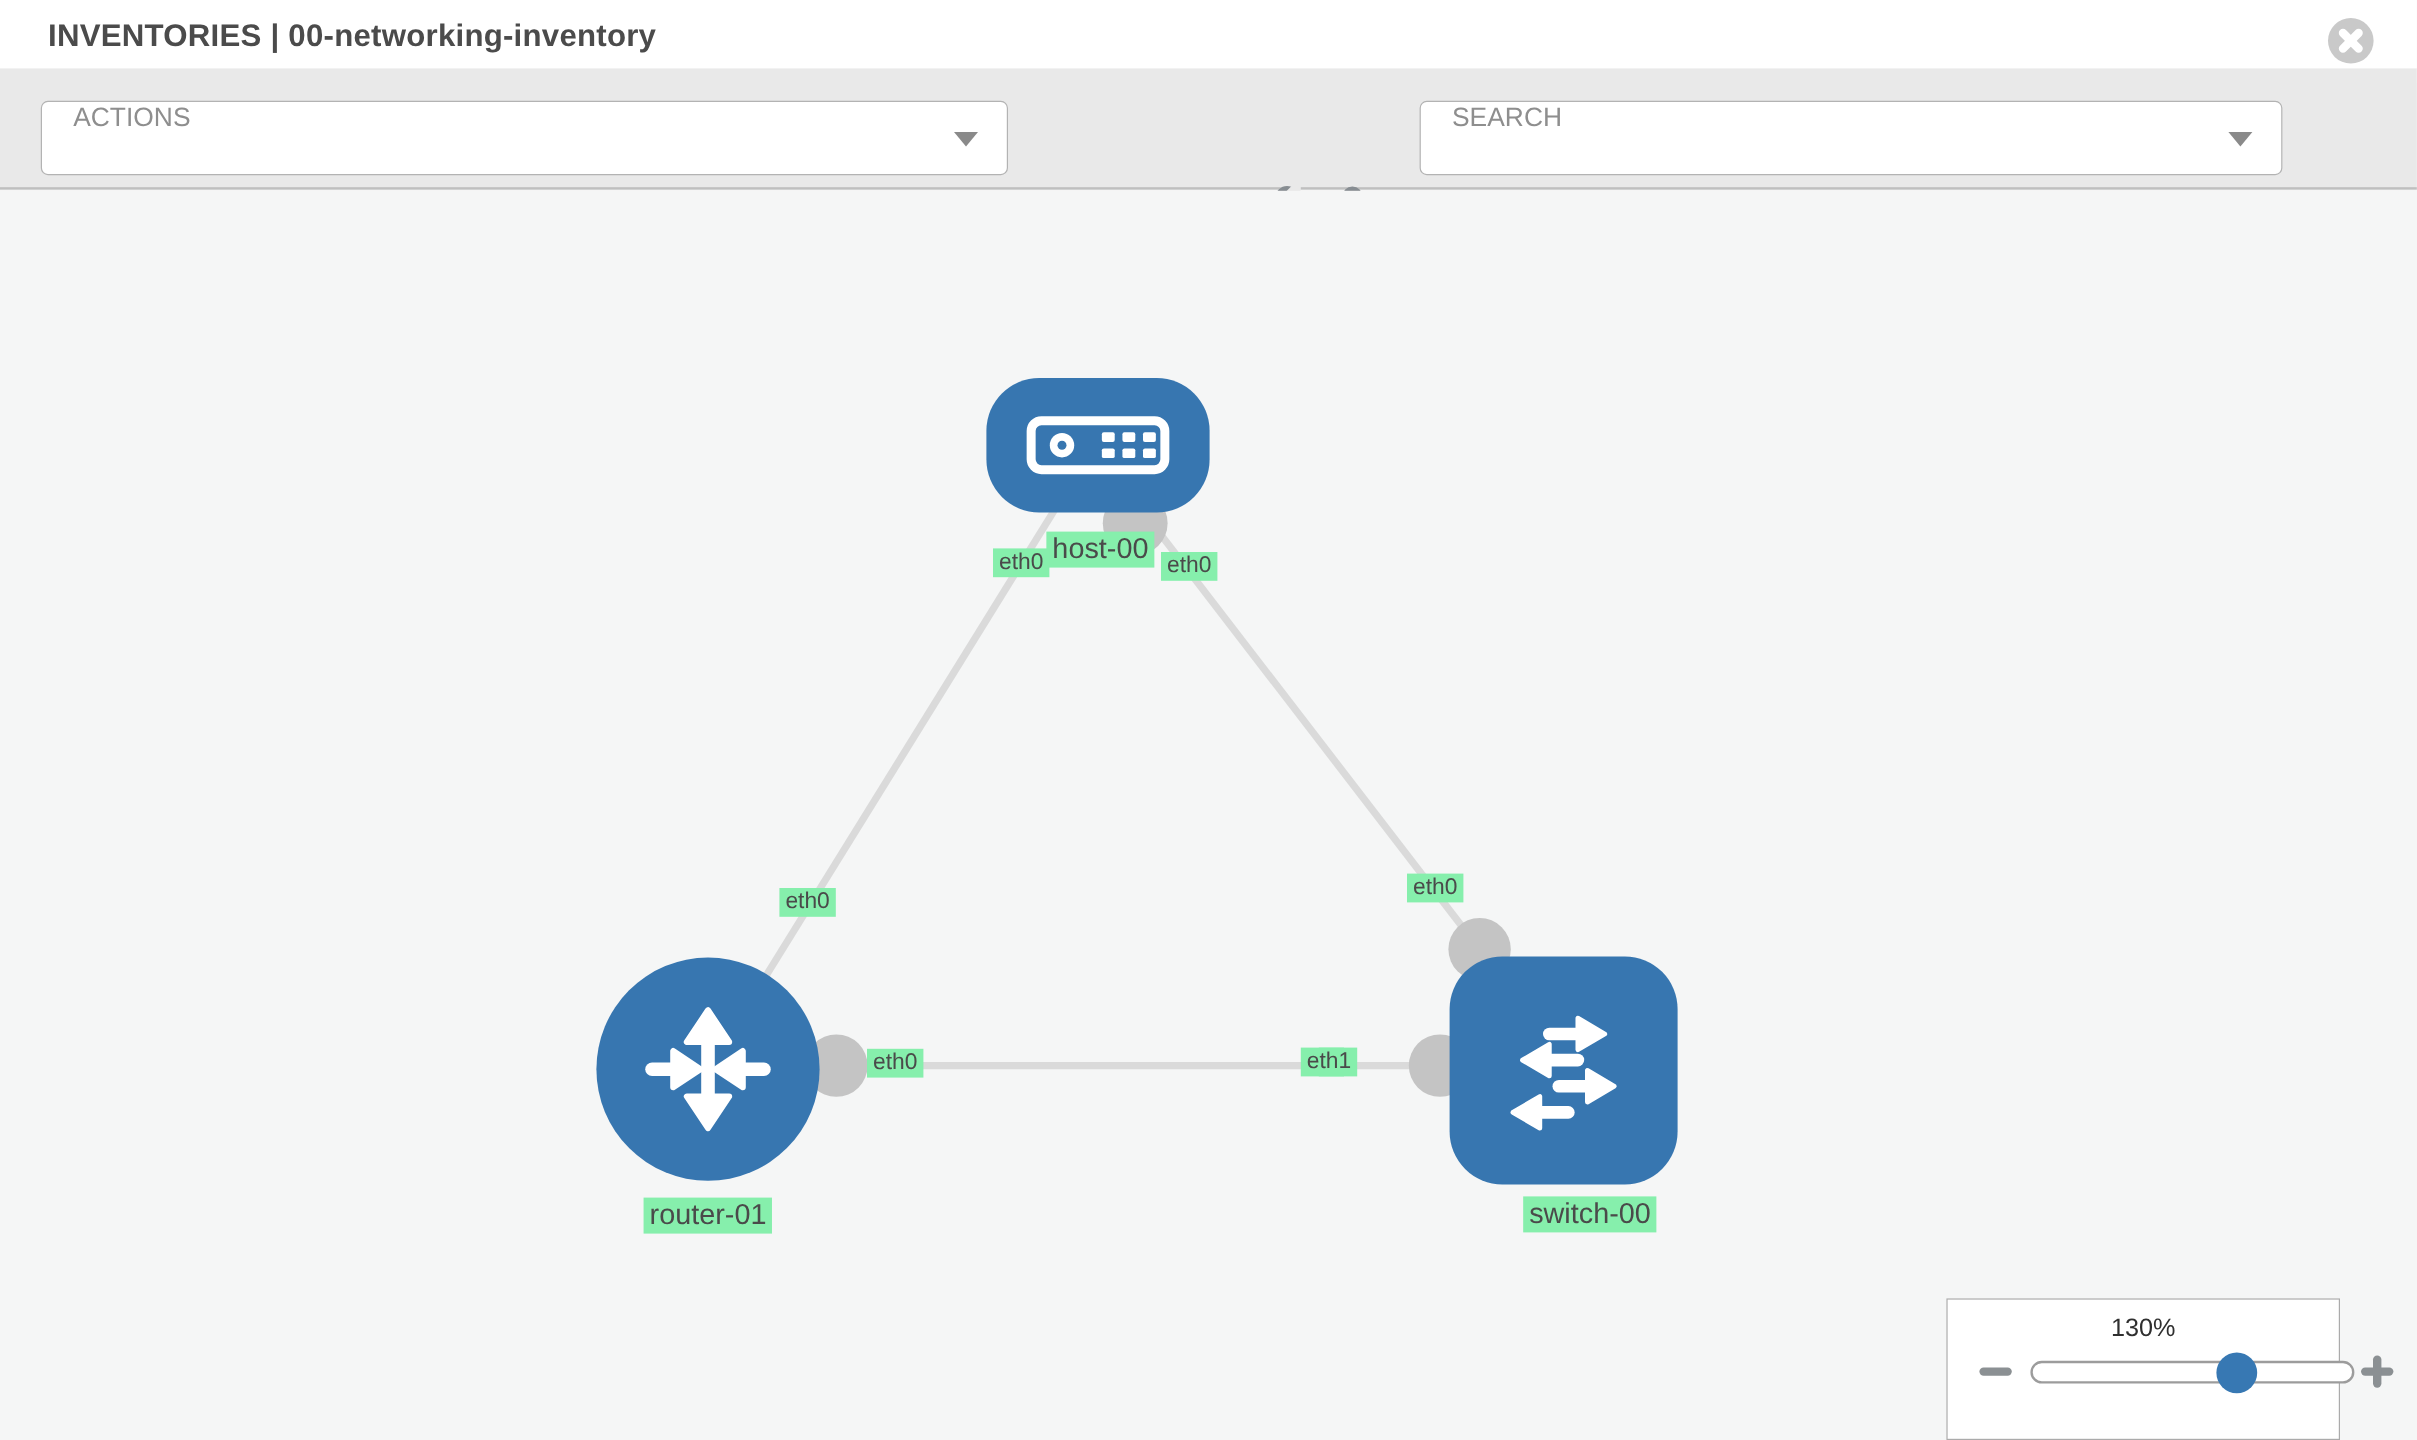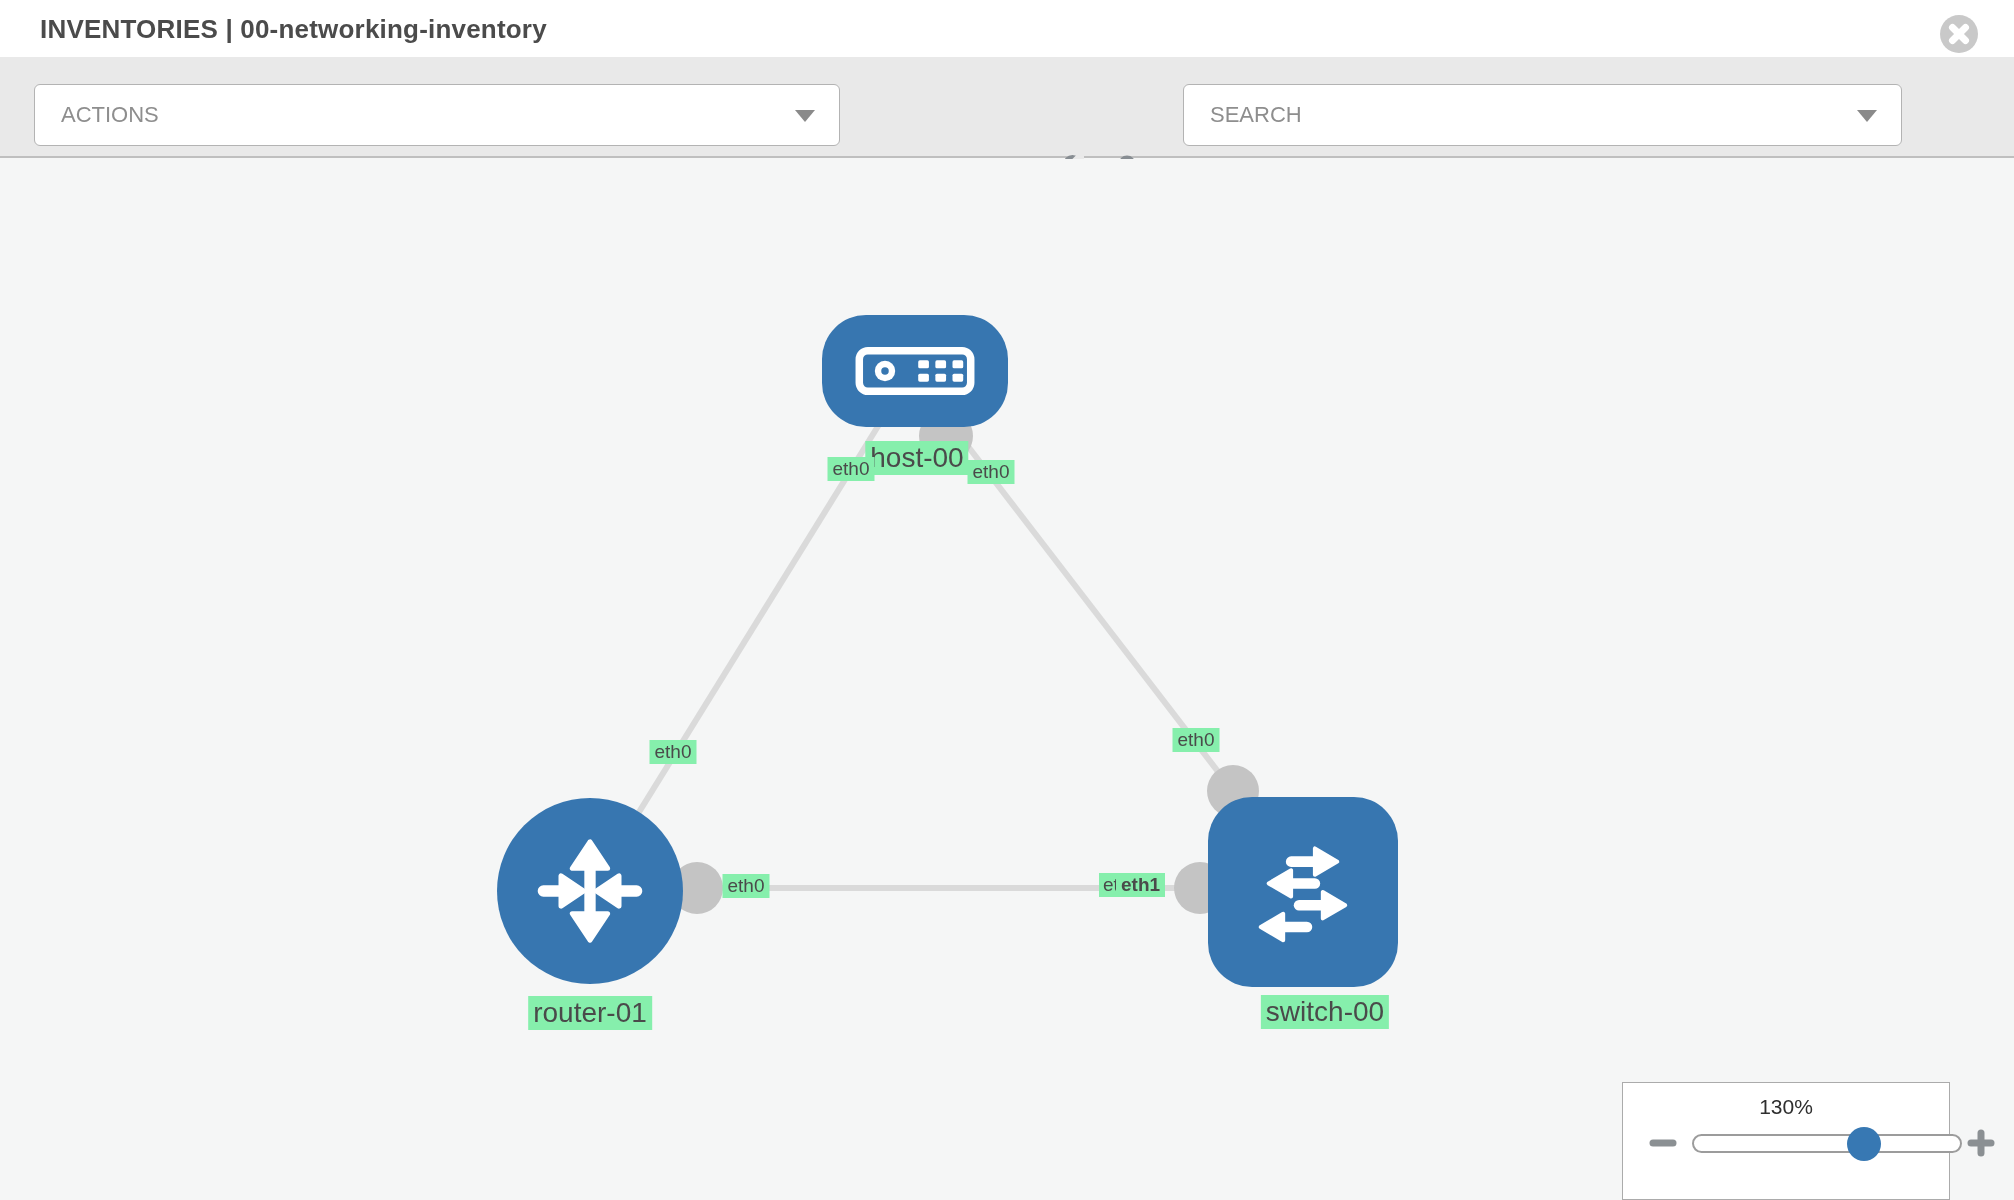--- a/index.html
+++ b/index.html
@@ -8,51 +8,51 @@
 
   
   .header { position:absolute; left:0; top:0; width:2014px; height:69px; background:#ffffff; }
   .page-title { position:absolute; left:40px; top:14px; font-size:26px; font-weight:bold; color:#4b4b4b; letter-spacing:0.2px; }
   .close-btn { position:absolute; left:1940px; top:15px; width:38px; height:38px; border-radius:50%; background:#c9c9c9; cursor:pointer; }
   .close-btn svg { position:absolute; left:0; top:0; }
 
   
   .toolbar { position:absolute; left:0; top:57px; width:2014px; height:101px; background:#e9e9e9; border-bottom:2px solid #bfbfbf; }
   .dropdown { position:absolute; top:27px; height:62px; background:#ffffff; border:1px solid #b3b3b3; border-radius:6px;
-              display:flex; align-items:center; padding:0 26px; color:#8e8e8e; font-size:22px; cursor:pointer; }
+              display:flex; padding:0 26px; color:#8e8e8e; font-size:22px; cursor:pointer; }
   .dd-actions { left:34px;  width:806px; }
   .dd-search  { left:1183px; width:719px; }
   .caret { position:absolute; right:24px; top:50%; margin-top:-5px; width:0; height:0;
            border-left:10px solid transparent; border-right:10px solid transparent; border-top:12px solid #8a8a8a; }
   .tool-icon { position:absolute; top:96px; width:38px; height:38px; cursor:pointer; }
   .ti-wrench { left:1046px; }
   .ti-key    { left:1116px; }
 
   
   .canvas { position:absolute; left:0; top:159px; width:2014px; height:1041px; background:#f5f6f6; }
   svg.graph { position:absolute; left:0; top:0; }
 
   .node { position:absolute; background:#3776b0; display:flex; align-items:center; justify-content:center; cursor:pointer; z-index:3; }
   .node-host   { left:822px;  top:156px; width:186px; height:112px; border-radius:44px; }
   .node-router { left:497px;  top:639px; width:186px; height:186px; border-radius:50%; }
   .node-switch { left:1208px; top:638px; width:190px; height:190px; border-radius:44px; }
 
   .lbl { position:absolute; background:#86efac; color:#4a4a4a; padding:1px 5px; white-space:nowrap; z-index:4; }
-  .node-lbl  { font-size:28px; transform:translate(-50%,-50%); }
+  .node-lbl  { font-size:24px; transform:translate(-50%,-50%); }
   .iface-lbl { font-size:19px; transform:translate(-50%,-50%); }
   .lbl-host    { left:917px;  top:299px; }
   .lbl-router  { left:590px;  top:854px; }
   .lbl-switch  { left:1303px; top:853px;margin-left:22px; }
   .if-host-l   { left:851px;  top:310px; }
   .if-host-r   { left:991px;  top:313px; }
   .if-router-t { left:673px;  top:593px; }
   .if-switch-t { left:1196px; top:581px; }
   .if-router-r { left:746px;  top:727px; }
   .if-eth1-under { left:1099px; top:714px; transform:none; width:21px; overflow:hidden; padding:1px 0 1px 4px; z-index:4; }
-  .if-eth1 { left:1116px; top:714px; transform:none; z-index:5;font-weight:bold; }
+  .if-eth1 { left:1084px; top:714px; transform:none; z-index:5; }
 
   
   .zoom-panel { position:absolute; left:1622px; top:923px; width:328px; height:118px; background:#ffffff; border:1px solid #ababab; z-index:6; }
   .zoom-level { position:absolute; left:0; right:0; top:12px; text-align:center; font-size:21px; color:#2f2f2f; }
   .zoom-minus, .zoom-plus { position:absolute; top:46px; width:28px; height:28px; cursor:pointer; }
   .zoom-minus { left:26px; }
   .zoom-plus  { left:344px; }
   .zoom-track { position:absolute; left:69px; top:51px; width:270px; height:19px; background:#fff; border:2px solid #9c9c9c; border-radius:10px; cursor:pointer; }
   .zoom-handle { position:absolute; left:224px; top:44px; width:34px; height:34px; border-radius:50%; background:#3778b3; cursor:grab; }
 </style>

